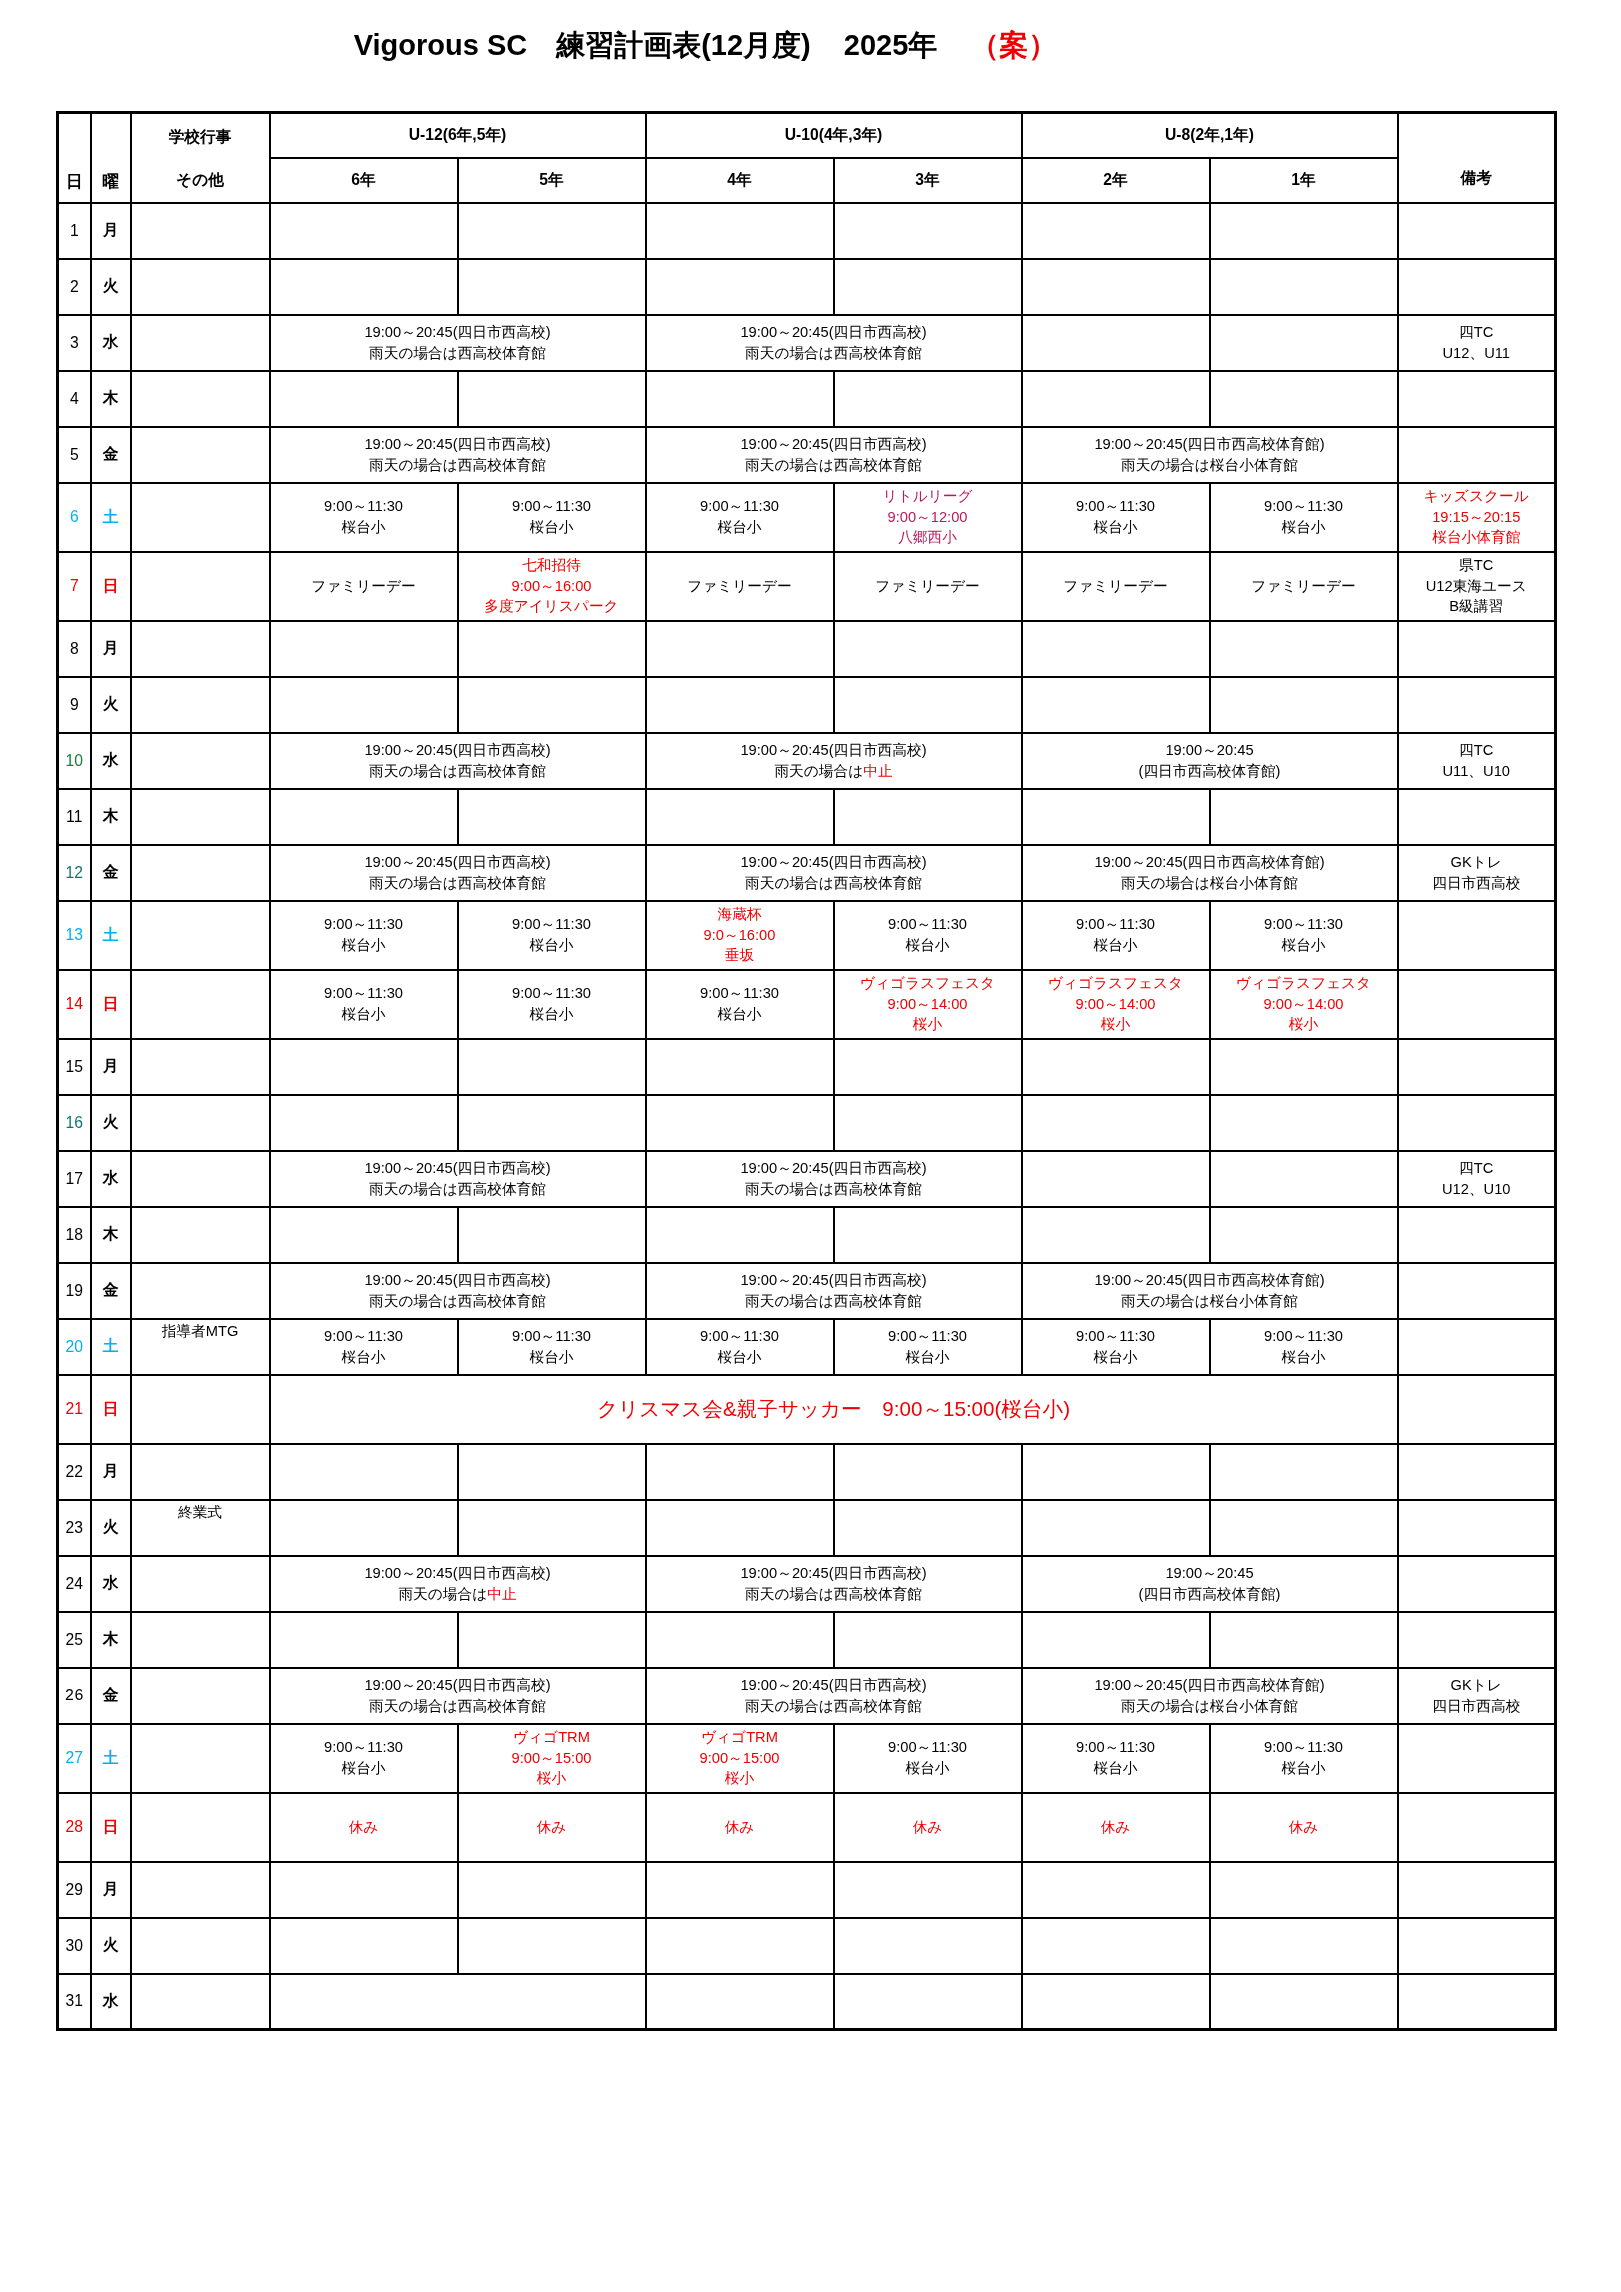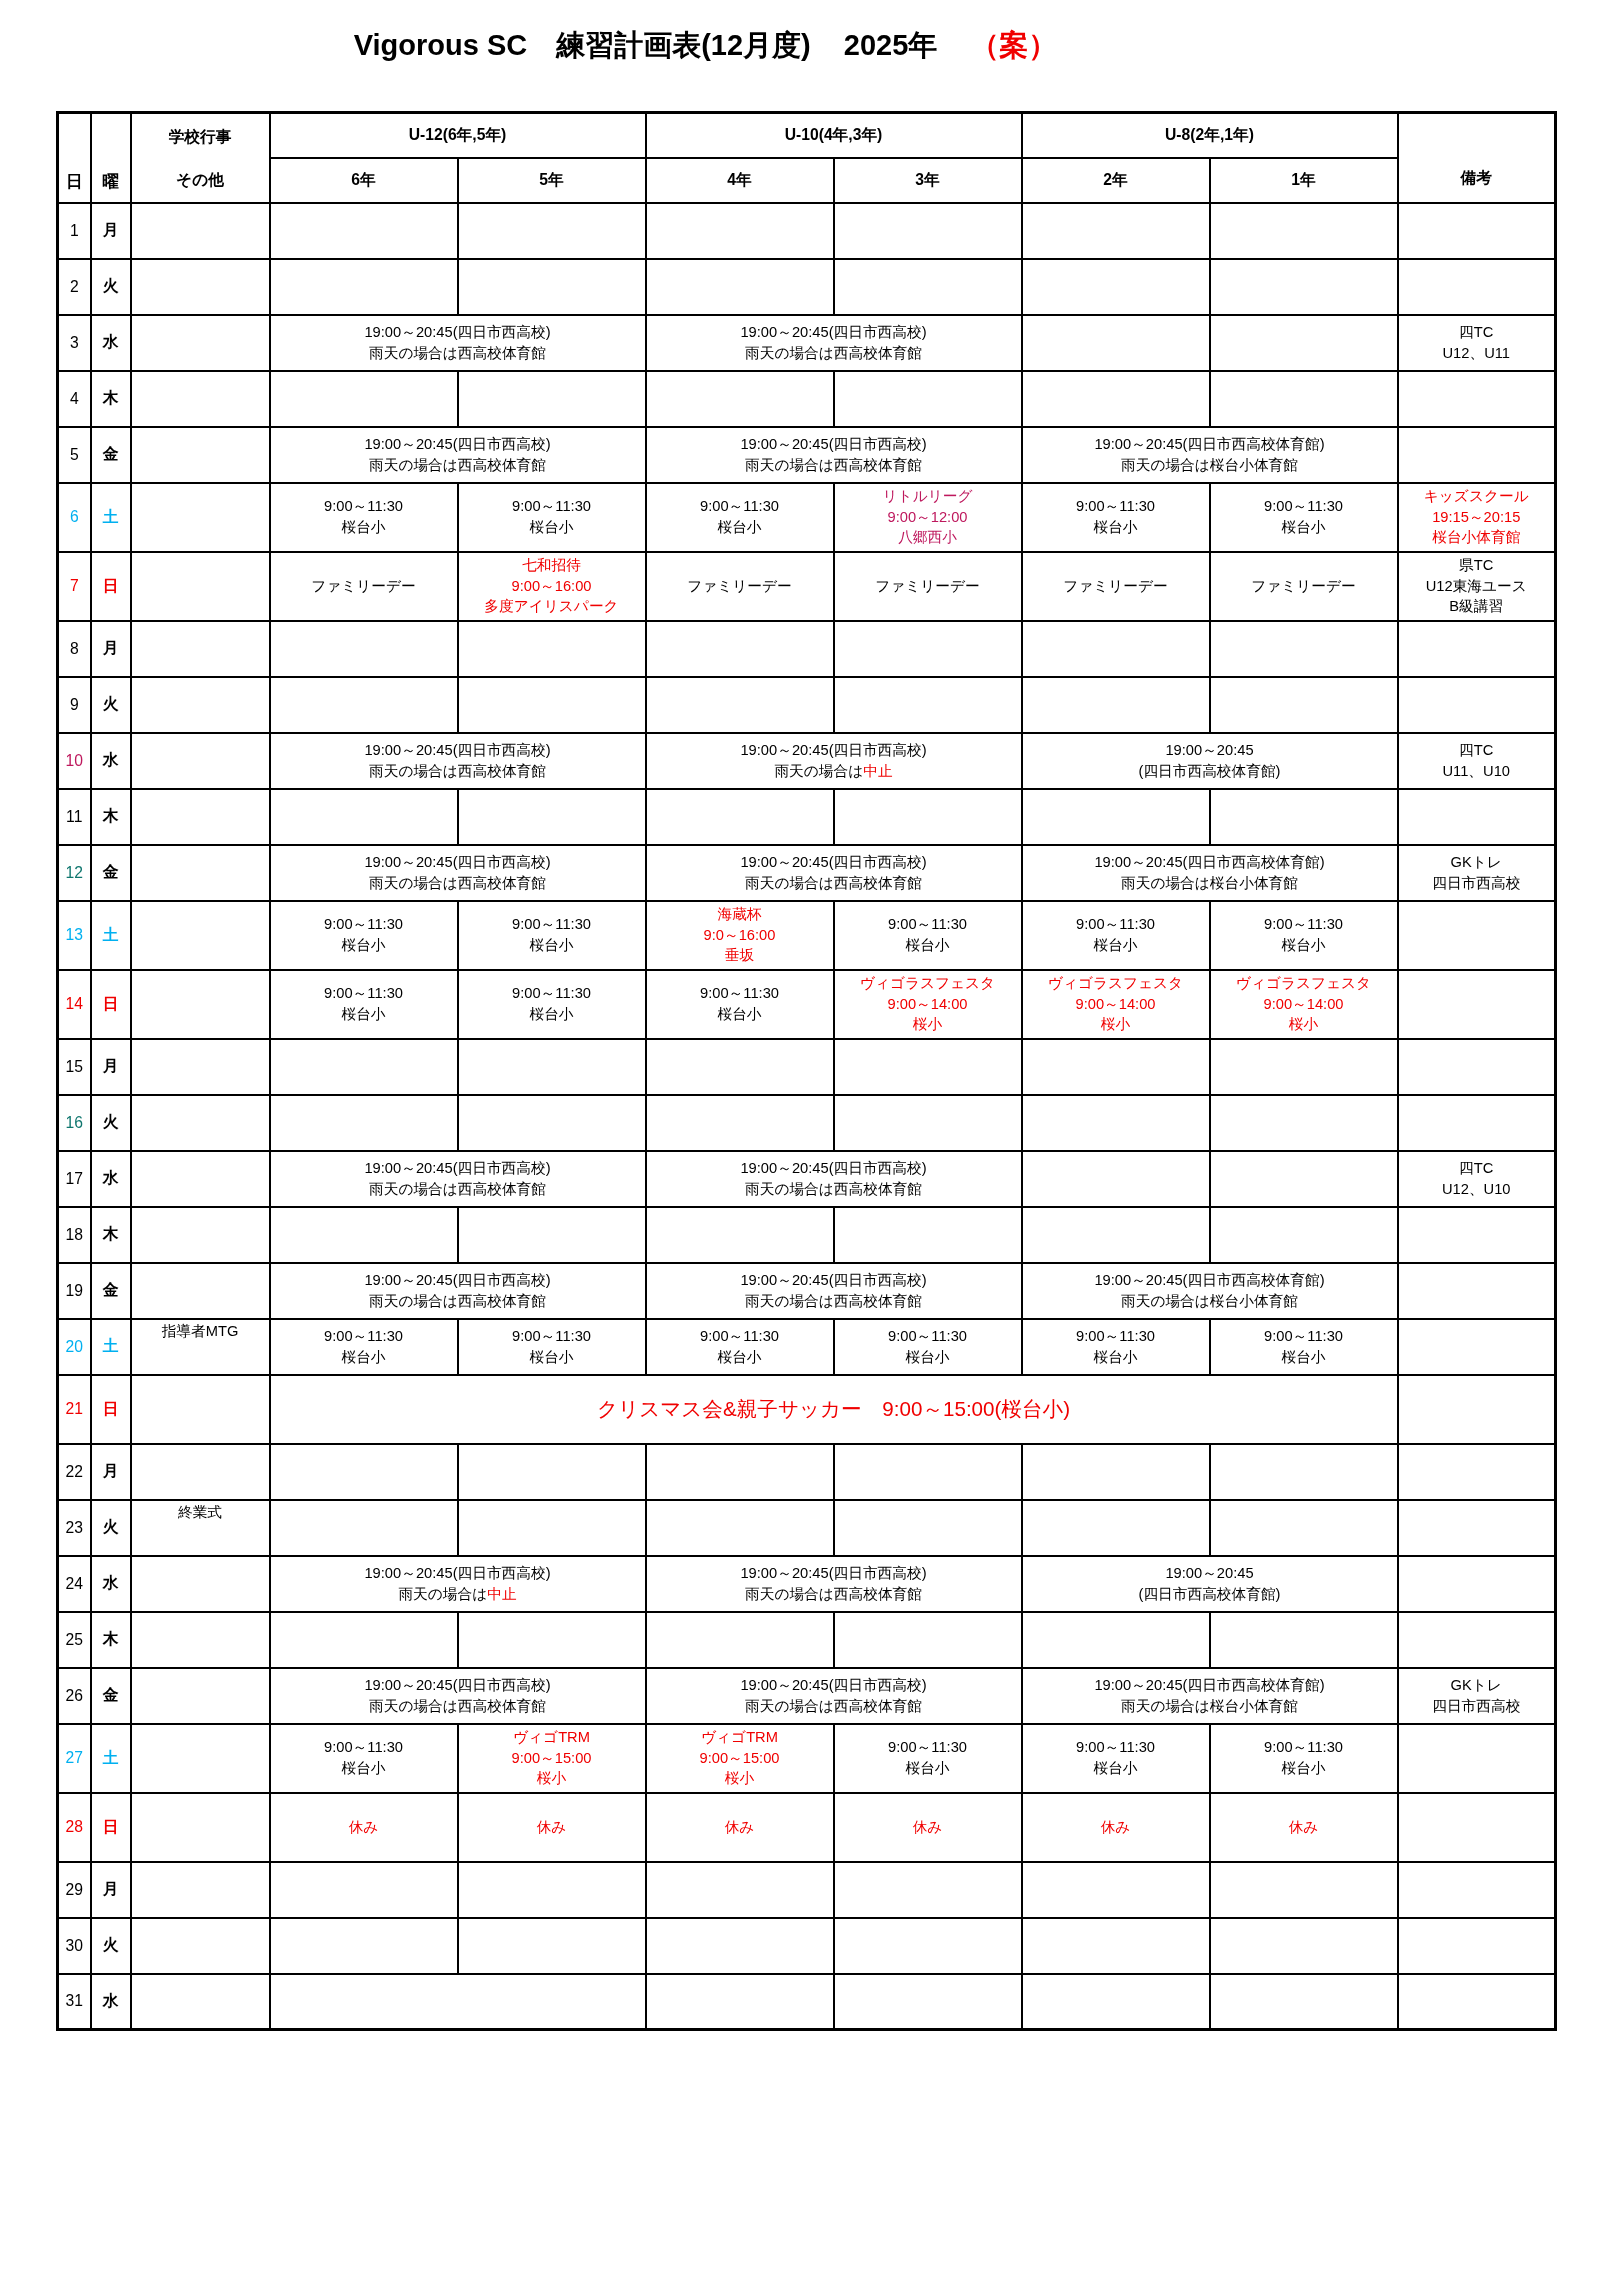--- a/index.html
+++ b/index.html
@@ -226,21 +226,21 @@
           <td class="cev bl"></td>
           <td class="csch bl" colspan="1"></td>
           <td class="csch" colspan="1"></td>
           <td class="csch bl" colspan="1"></td>
           <td class="csch" colspan="1"></td>
           <td class="csch bl" colspan="1"></td>
           <td class="csch" colspan="1"></td>
           <td class="crem bl"></td>
         </tr>
         <tr>
-          <td class="cday" style="color: #be185d;">10</td>
+          <td class="cday" style="color: #15803d;">10</td>
           <td class="cwd" style="color: rgb(0, 0, 0);">水</td>
           <td class="cev bl"></td>
           <td class="csch bl" colspan="2">
             <div>19:00～20:45(四日市西高校)</div>
             <div>雨天の場合は西高校体育館</div>
           </td>
           <td class="csch bl" colspan="2">
             <div>19:00～20:45(四日市西高校)</div>
             <div><span>雨天の場合は</span><span style="color: rgb(240, 0, 0);">中止</span></div>
           </td>
@@ -510,21 +510,21 @@
           <td class="cev bl"></td>
           <td class="csch bl" colspan="1"></td>
           <td class="csch" colspan="1"></td>
           <td class="csch bl" colspan="1"></td>
           <td class="csch" colspan="1"></td>
           <td class="csch bl" colspan="1"></td>
           <td class="csch" colspan="1"></td>
           <td class="crem bl"></td>
         </tr>
         <tr>
-          <td class="cday" style="color: rgb(0, 0, 0);">26</td>
+          <td class="cday" style="color: rgb(0, 0, 0); font-family: Liberation Mono, monospace;">26</td>
           <td class="cwd" style="color: rgb(0, 0, 0);">金</td>
           <td class="cev bl"></td>
           <td class="csch bl" colspan="2">
             <div>19:00～20:45(四日市西高校)</div>
             <div>雨天の場合は西高校体育館</div>
           </td>
           <td class="csch bl" colspan="2">
             <div>19:00～20:45(四日市西高校)</div>
             <div>雨天の場合は西高校体育館</div>
           </td>

